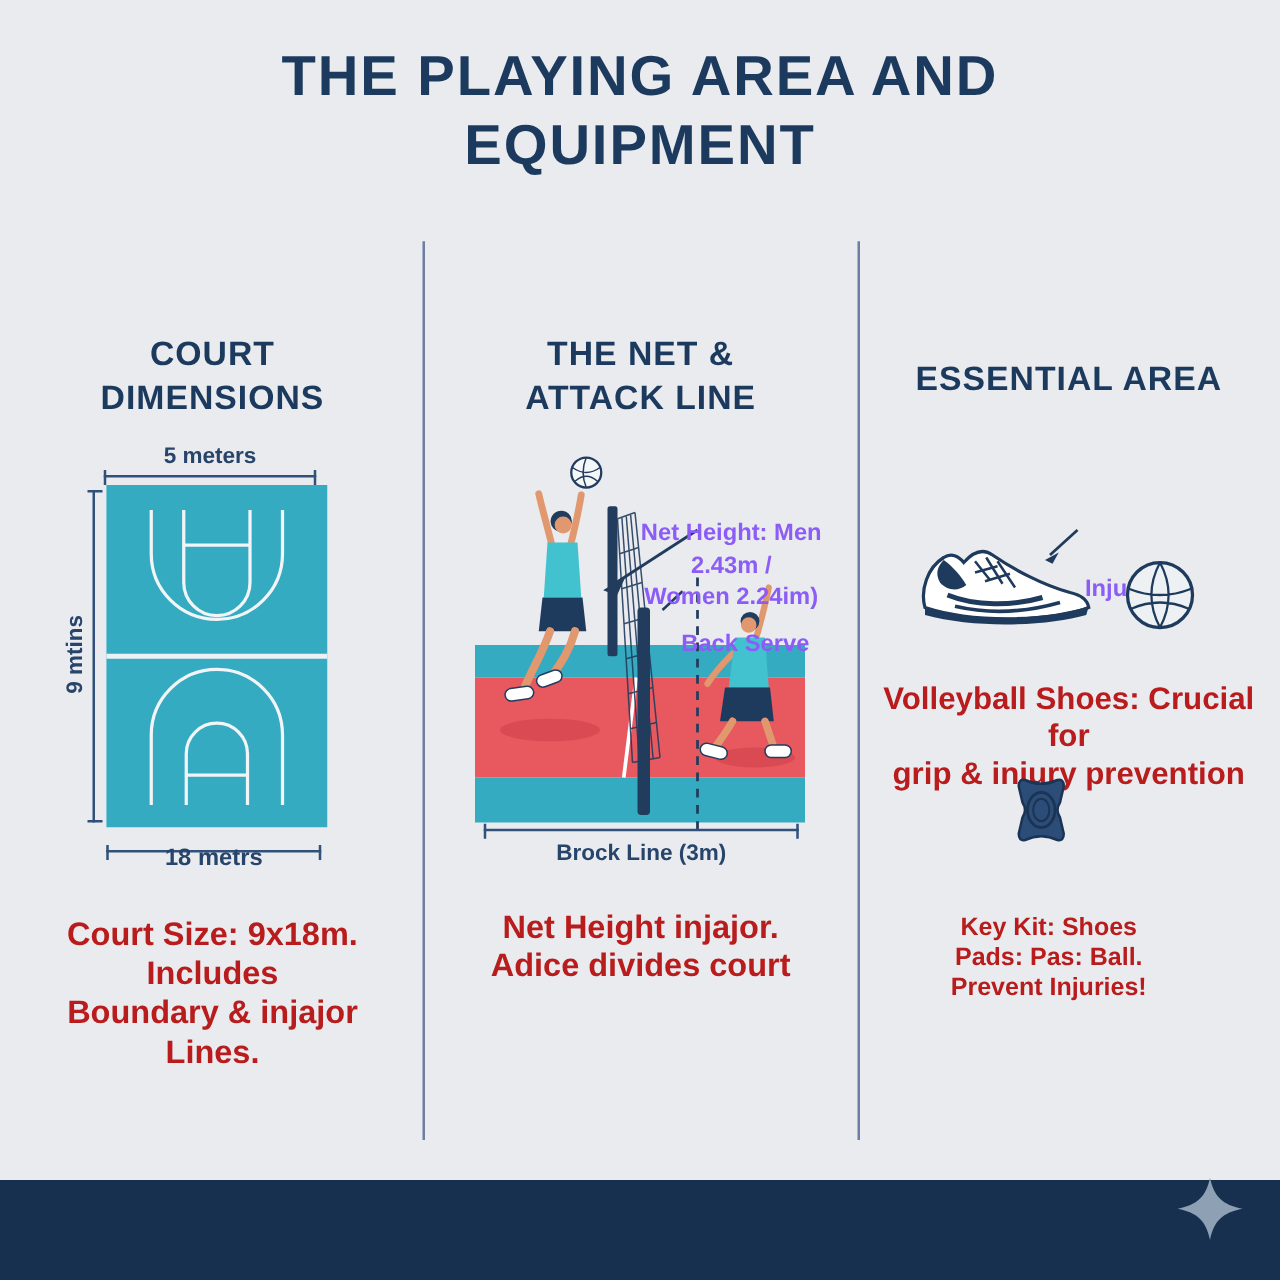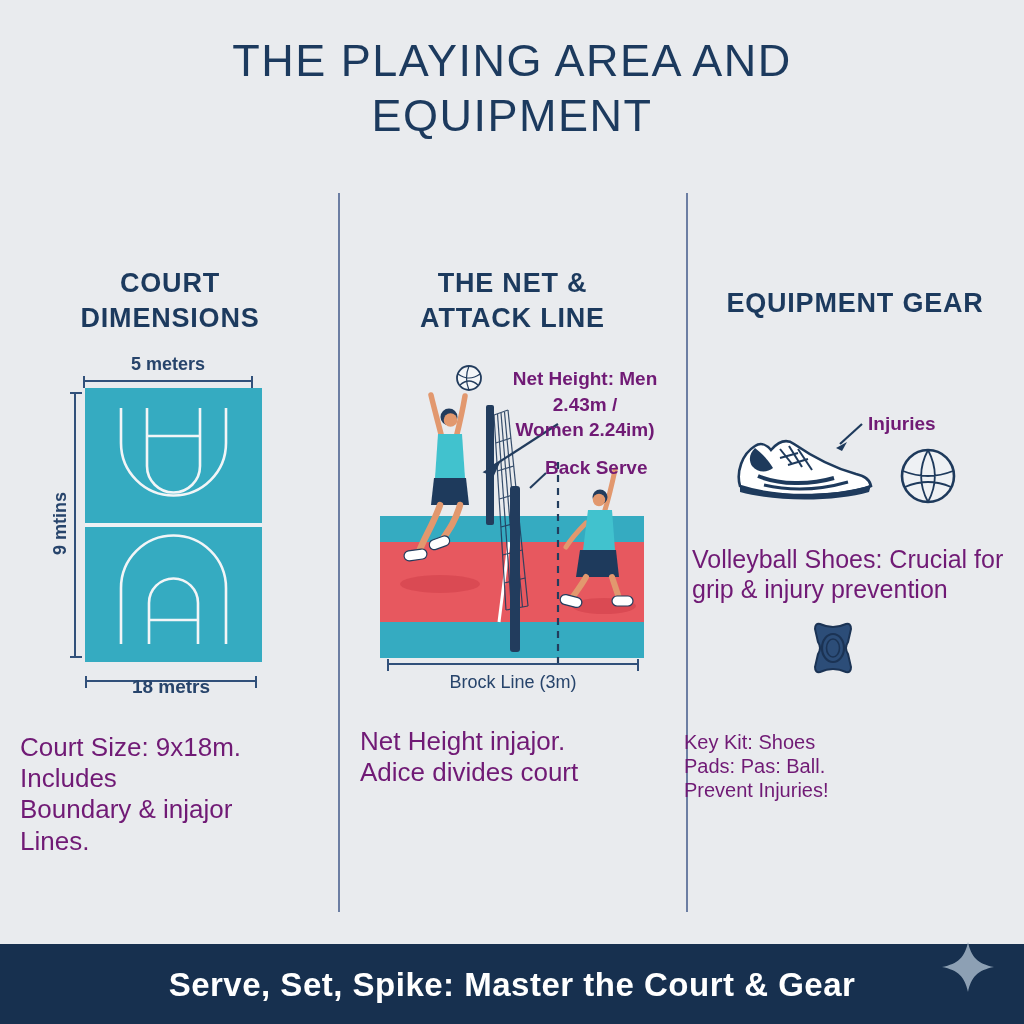--- a/index.html
+++ b/index.html
@@ -7,32 +7,32 @@
     position:relative;width:1024px;height:1024px;overflow:hidden;
     background:#e9ebee;
     font-family:"Liberation Sans",sans-serif;
     color:#1c3a5e;
   }
   .abs{position:absolute;}
   .pre{white-space:pre-line;}
   .center{text-align:center;}
   .title{
     left:0;top:34px;width:1024px;
-    font-size:45px;font-weight:400;letter-spacing:1.5px;line-height:1.22;
+    font-size:45px;font-weight:700;letter-spacing:1.5px;line-height:1.22;
     color:#1c3a5e;text-align:center;
   }
   .col-heading{
     font-size:27px;font-weight:800;letter-spacing:.8px;line-height:1.3;
     color:#1c3a5e;text-align:center;
   }
   .caption{
-    font-size:26px;font-weight:400;line-height:1.2;color:#701a75;text-align:left;
+    font-size:26px;font-weight:700;line-height:1.2;color:#b91c1c;text-align:center;
   }
   .dim-label{font-size:18px;font-weight:600;color:#27446b;text-align:center;}
-  .annot{font-size:19px;font-weight:700;color:#701a75;}
+  .annot{font-size:19px;font-weight:700;color:#8b5cf6;margin-top:48px;}
   .divider{width:2px;background:#41598a;opacity:.75;top:193px;height:719px;}
   
   .hline{height:0;border-top:2px solid #31507a;}
   .hline::before,.hline::after{content:"";position:absolute;top:-6px;width:2px;height:12px;background:#31507a;}
   .hline::before{left:0}.hline::after{right:0}
   .vline{width:0;border-left:2px solid #31507a;}
   .vline::before,.vline::after{content:"";position:absolute;left:-6px;width:12px;height:2px;background:#31507a;}
   .vline::before{top:0}.vline::after{bottom:0}
   .banner{
     left:0;top:944px;width:1024px;height:80px;background:#17304f;
@@ -159,28 +159,28 @@
         <path d="M113,114 L126,106 L121,117 Z"></path>
       </g>
       <line x1="158" y1="130" x2="174" y2="115" stroke="#223c5d" stroke-width="2"></line>
     </svg>
 
     <div class="abs annot center pre" style="left:495px;top:366px;width:180px;line-height:1.35">Net Height: Men 2.43m /
 Women 2.24im)</div>
     <div class="abs annot" style="left:545px;top:457px">Back Serve</div>
 
     <div class="abs hline" style="left:387px;top:663px;width:252px"></div>
-    <div class="abs dim-label" style="left:387px;top:672px;width:252px;font-weight:400">Brock Line (3m)</div>
+    <div class="abs dim-label" style="left:387px;top:672px;width:252px;font-weight:700">Brock Line (3m)</div>
 
     <div class="abs caption pre" style="left:360px;top:726px;width:305px">Net Height injajor.
 Adice divides court</div>
   </section>
 
   <section>
-    <div class="abs col-heading" style="left:695px;top:286px;width:320px">EQUIPMENT GEAR</div>
+    <div class="abs col-heading" style="left:695px;top:286px;width:320px">ESSENTIAL AREA</div>
 
     <svg class="abs" style="left:728px;top:428px" width="155" height="80" viewBox="0 0 155 80">
       <path d="M12,58 C8,44 14,26 27,18 C33,14 39,17 43,22 C51,13 59,11 66,16 C82,27 106,40 128,46 C137,48 142,52 143,58 C118,68 55,72 12,58 Z" fill="#ffffff" stroke="#1e3a5c" stroke-width="2.6"></path>
       <path d="M27,20 C35,26 41,33 45,40 C39,45 30,45 24,38 C20,31 22,25 27,20 Z" fill="#1e3a5c"></path>
       <g stroke="#1e3a5c" stroke-width="2" fill="none">
         <line x1="52" y1="21" x2="64" y2="36"></line>
         <line x1="61" y1="18" x2="74" y2="39"></line>
         <line x1="70" y1="21" x2="84" y2="42"></line>
         <line x1="52" y1="30" x2="70" y2="25"></line>
         <line x1="60" y1="37" x2="80" y2="31"></line>
@@ -212,15 +212,14 @@
 
     <div class="abs caption pre" style="left:684px;top:730px;width:310px;font-size:20px">Key Kit: Shoes
 Pads: Pas: Ball.
 Prevent Injuries!</div>
   </section>
 
   <div class="abs banner"></div>
   <svg class="abs" style="left:940px;top:941px" width="56" height="54" viewBox="0 0 56 54">
     <path d="M28,1 C31,16 38,23 54,26 C38,29 31,36 28,51 C25,36 18,29 2,26 C18,23 25,16 28,1 Z" fill="#8da0b4"></path>
   </svg>
-  <div class="abs banner-text">Serve, Set, Spike: Master the Court &amp; Gear</div>
 
 </div>
 
 </body></html>

